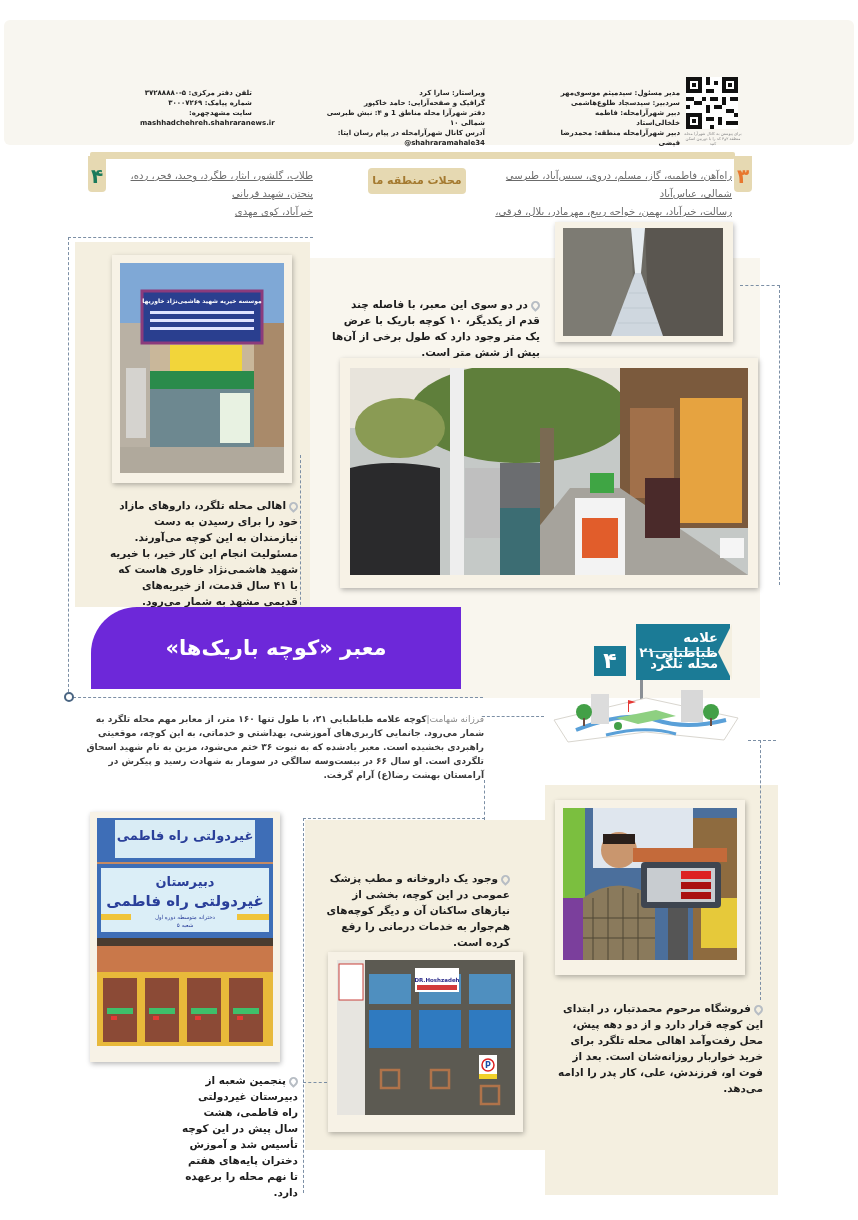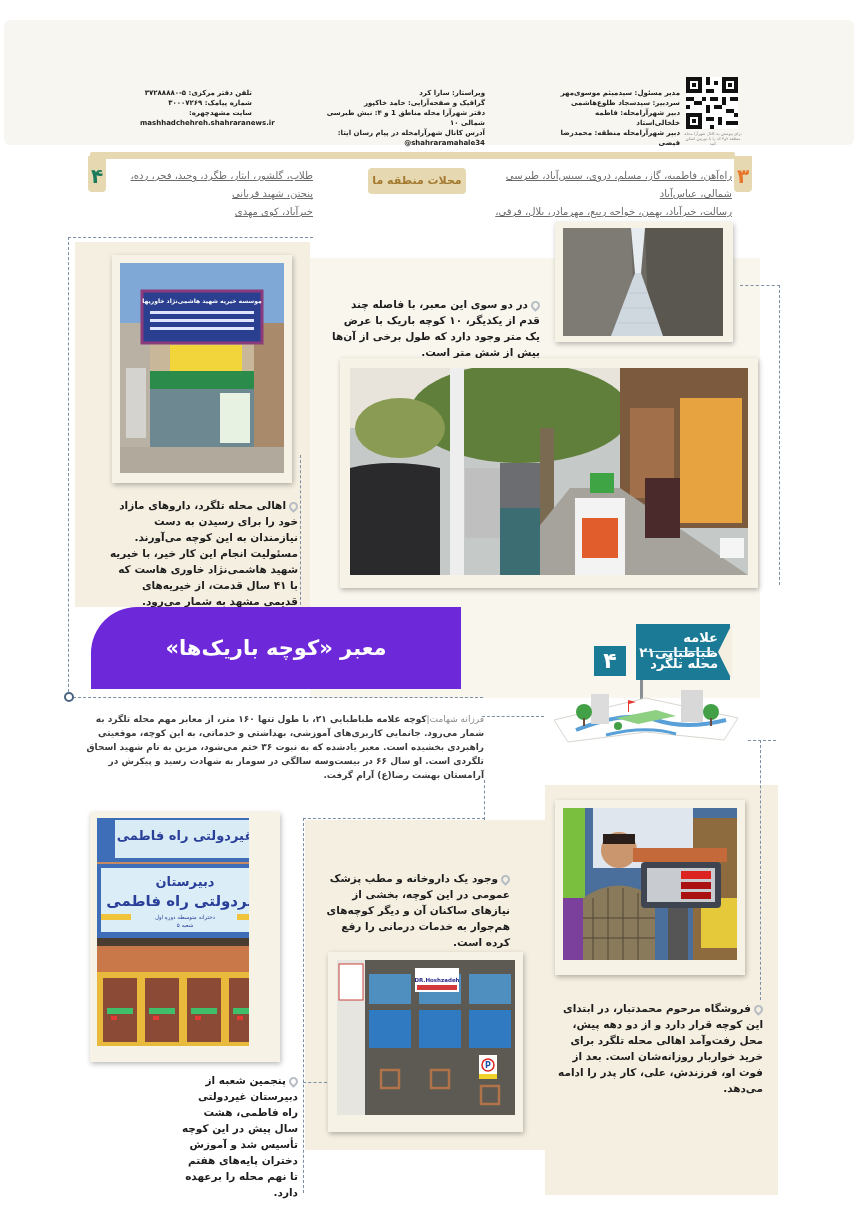--- a/index.html
+++ b/index.html
@@ -304,21 +304,21 @@
       <g fill="none" stroke="#b0734a" stroke-width="2.5">
         <rect x="44" y="110" width="18" height="18"></rect>
           <rect x="94" y="110" width="18" height="18"></rect>
           <rect x="144" y="126" width="18" height="18"></rect>
       </g>
     </svg>
   </div>
 </div>
 
 <div class="abs frame" style="left:90px;top:812px;width:190px;height:250px;">
-  <div class="abs photo" style="left:7px;top:6px;width:152px;height:228px;">
+  <div class="abs photo" style="left:7px;top:6px;width:176px;height:228px;">
     <svg width="176" height="228" viewBox="0 0 176 228">
       <rect width="176" height="228" fill="#c58a62"></rect>
       <rect x="0" y="0" width="176" height="44" fill="#3e6eb7"></rect>
       <rect x="18" y="2" width="140" height="38" fill="#d9ecf5"></rect>
       <text x="88" y="22" font-size="13" fill="#2a3f9a" text-anchor="middle" font-family="DejaVu Sans, sans-serif" font-weight="bold">غیردولتی راه فاطمی</text>
       <rect x="0" y="46" width="176" height="74" fill="#3e6eb7"></rect>
       <rect x="4" y="50" width="168" height="64" fill="#dbeef7"></rect>
       <text x="88" y="68" font-size="13" fill="#2a3f9a" text-anchor="middle" font-family="DejaVu Sans, sans-serif" font-weight="bold">دبیرستان</text>
       <text x="88" y="88" font-size="15" fill="#2a3f9a" text-anchor="middle" font-family="DejaVu Sans, sans-serif" font-weight="bold">غیردولتی راه فاطمی</text>
       <text x="88" y="101" font-size="5.5" fill="#2a3f9a" text-anchor="middle" font-family="DejaVu Sans, sans-serif">دخترانه متوسطه دوره اول</text>

